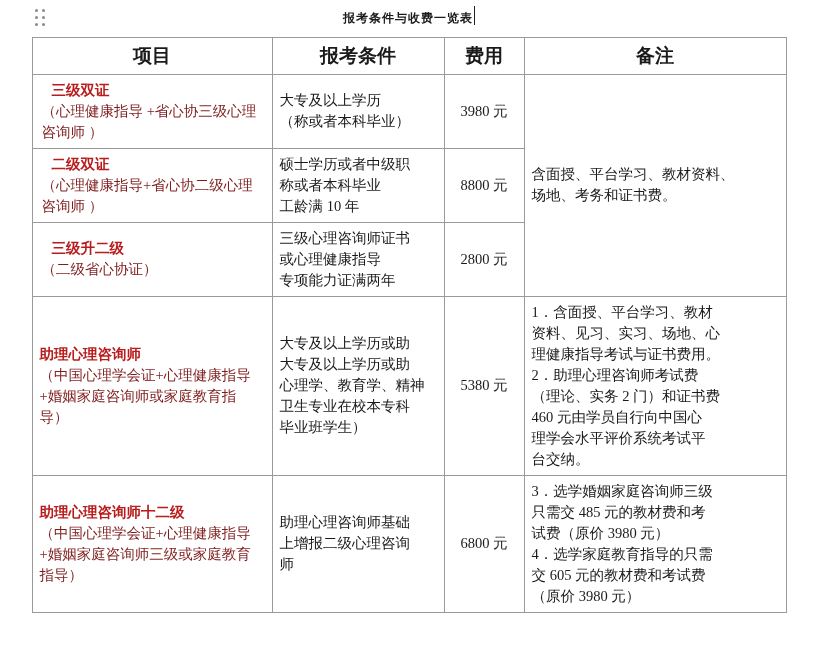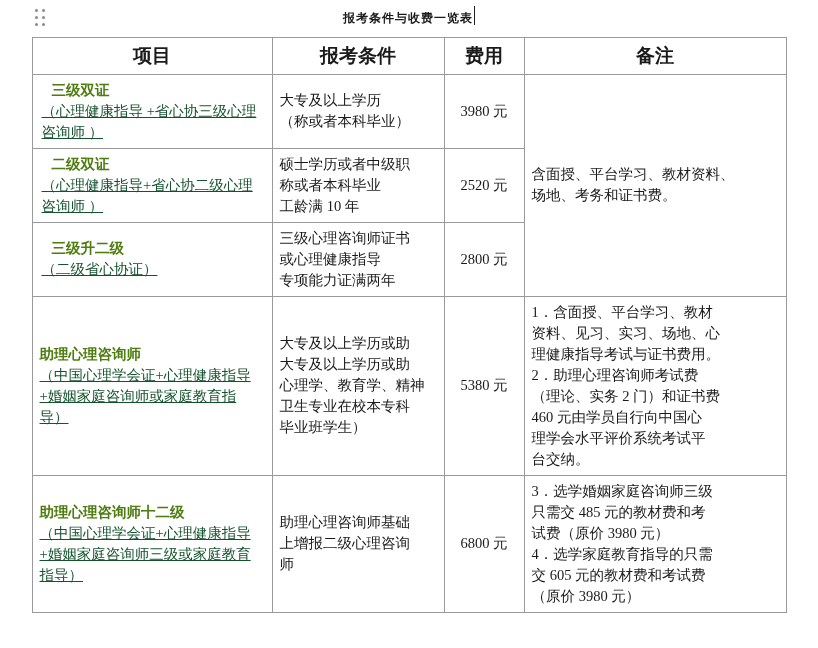--- a/index.html
+++ b/index.html
@@ -77,28 +77,27 @@
   col.c1 { width: 240px; }
   col.c2 { width: 172px; }
   col.c3 { width: 80px; }
   col.c4 { width: 262px; }
 
   td.item {
     text-align: left;
     padding-left: 8px;
   }
   td.item .name {
-    color: #4d7c0f;
+    color: #b91c1c;
     font-weight: bold;
     display: block;
   }
   td.item .sub {
     display: block;
-    color: #14532d;
-    text-decoration: underline;
+    color: #7f1d1d;
   }
   td.item.indent .name { padding-left: 12px; }
   td.item.indent .sub { padding-left: 2px; }
 
   td.cond {
     text-align: left;
     padding-left: 9px;
   }
   td.fee {
     text-align: center;
@@ -162,21 +161,21 @@
     <tr>
       <td class="item indent">
         <span class="name">二级双证</span>
         <span class="sub">（心理健康指导+省心协二级心理咨询师 ）</span>
       </td>
       <td class="cond">
         <span class="rm-line">硕士学历或者中级职</span>
         <span class="rm-line">称或者本科毕业</span>
         <span class="rm-line">工龄满 10 年</span>
       </td>
-      <td class="fee">2520 元</td>
+      <td class="fee">8800 元</td>
     </tr>
     <tr>
       <td class="item indent">
         <span class="name">三级升二级</span>
         <span class="sub">（二级省心协证）</span>
       </td>
       <td class="cond">
         <span class="rm-line">三级心理咨询师证书</span>
         <span class="rm-line">或心理健康指导</span>
         <span class="rm-line">专项能力证满两年</span>

